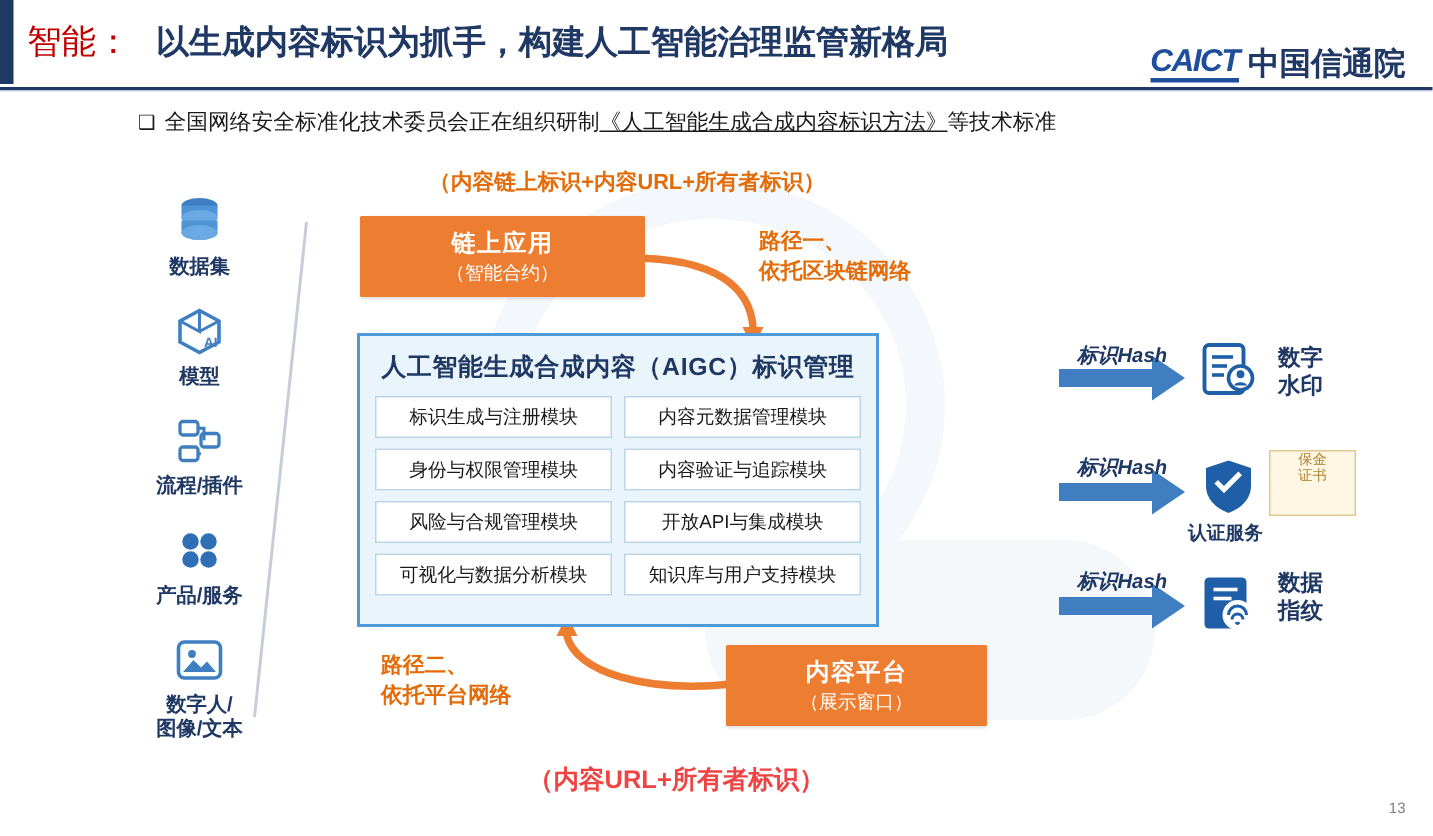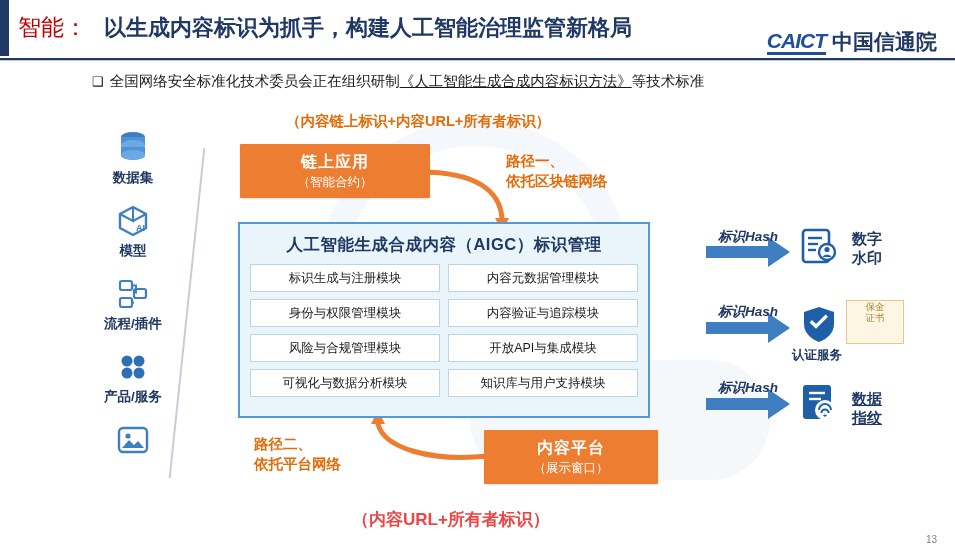--- a/index.html
+++ b/index.html
@@ -235,21 +235,21 @@
     white-space: pre-line;
   }
   #path1 { left: 506px; top: 152px; }
   #path2 { left: 254px; top: 435px; }
 
   
   .panel {
     position: absolute;
     left: 238px;
     top: 222px;
-    width: 412px;
+    width: 348px;
     height: 196px;
     background: #eaf4fb;
     border: 2px solid #4f9bd9;
     box-sizing: border-box;
     z-index: 4;
   }
   .panel-title {
     text-align: center;
     font-size: 16.5px;
     font-weight: bold;
@@ -291,21 +291,21 @@
     position: absolute;
     font-size: 15px;
     font-weight: bold;
     color: #1f3864;
     line-height: 1.25;
     white-space: pre-line;
     z-index: 5;
   }
   #rl1 { left: 852px; top: 230px; }
   #rl2 { left: 792px; top: 348px; font-size: 12.5px; color:#1f3864; }
-  #rl3 { left: 852px; top: 390px; text-decoration: underline; }
+  #rl3 { left: 852px; top: 380px; }
 
   
   .ricon {
     position: absolute;
     z-index: 5;
   }
   #ri1 { left: 798px; top: 226px; }
   #ri2 { left: 800px; top: 304px; }
   #ri3 { left: 798px; top: 382px; }
 
@@ -423,20 +423,22 @@
     </div>
 
     <div class="left-item">
       <div class="ic">
         <svg width="34" height="30" viewBox="0 0 34 30">
           <rect x="3" y="3" width="28" height="24" rx="4" fill="none" stroke="#3f7fc1" stroke-width="2.4"></rect>
           <circle cx="12" cy="11" r="2.6" fill="#3f7fc1"></circle>
           <path d="M6 23 l7-8 5 5 4-4 6 7 z" fill="#3f7fc1"></path>
         </svg>
       </div>
+      <div class="lbl">数字人/
+图像/文本</div>
     </div>
   </div>
 
   <div class="cap-top">（内容链上标识+内容URL+所有者标识）</div>
   <div class="cap-bottom">（内容URL+所有者标识）</div>
 
   <svg class="layer">
 
     <path d="M420 172 C478 172 500 192 502 218" fill="none" stroke="#ed7d31" stroke-width="5" stroke-linecap="round"></path>
     <path d="M502 232 l-7 -14 l14 0 z" fill="#ed7d31"></path>

